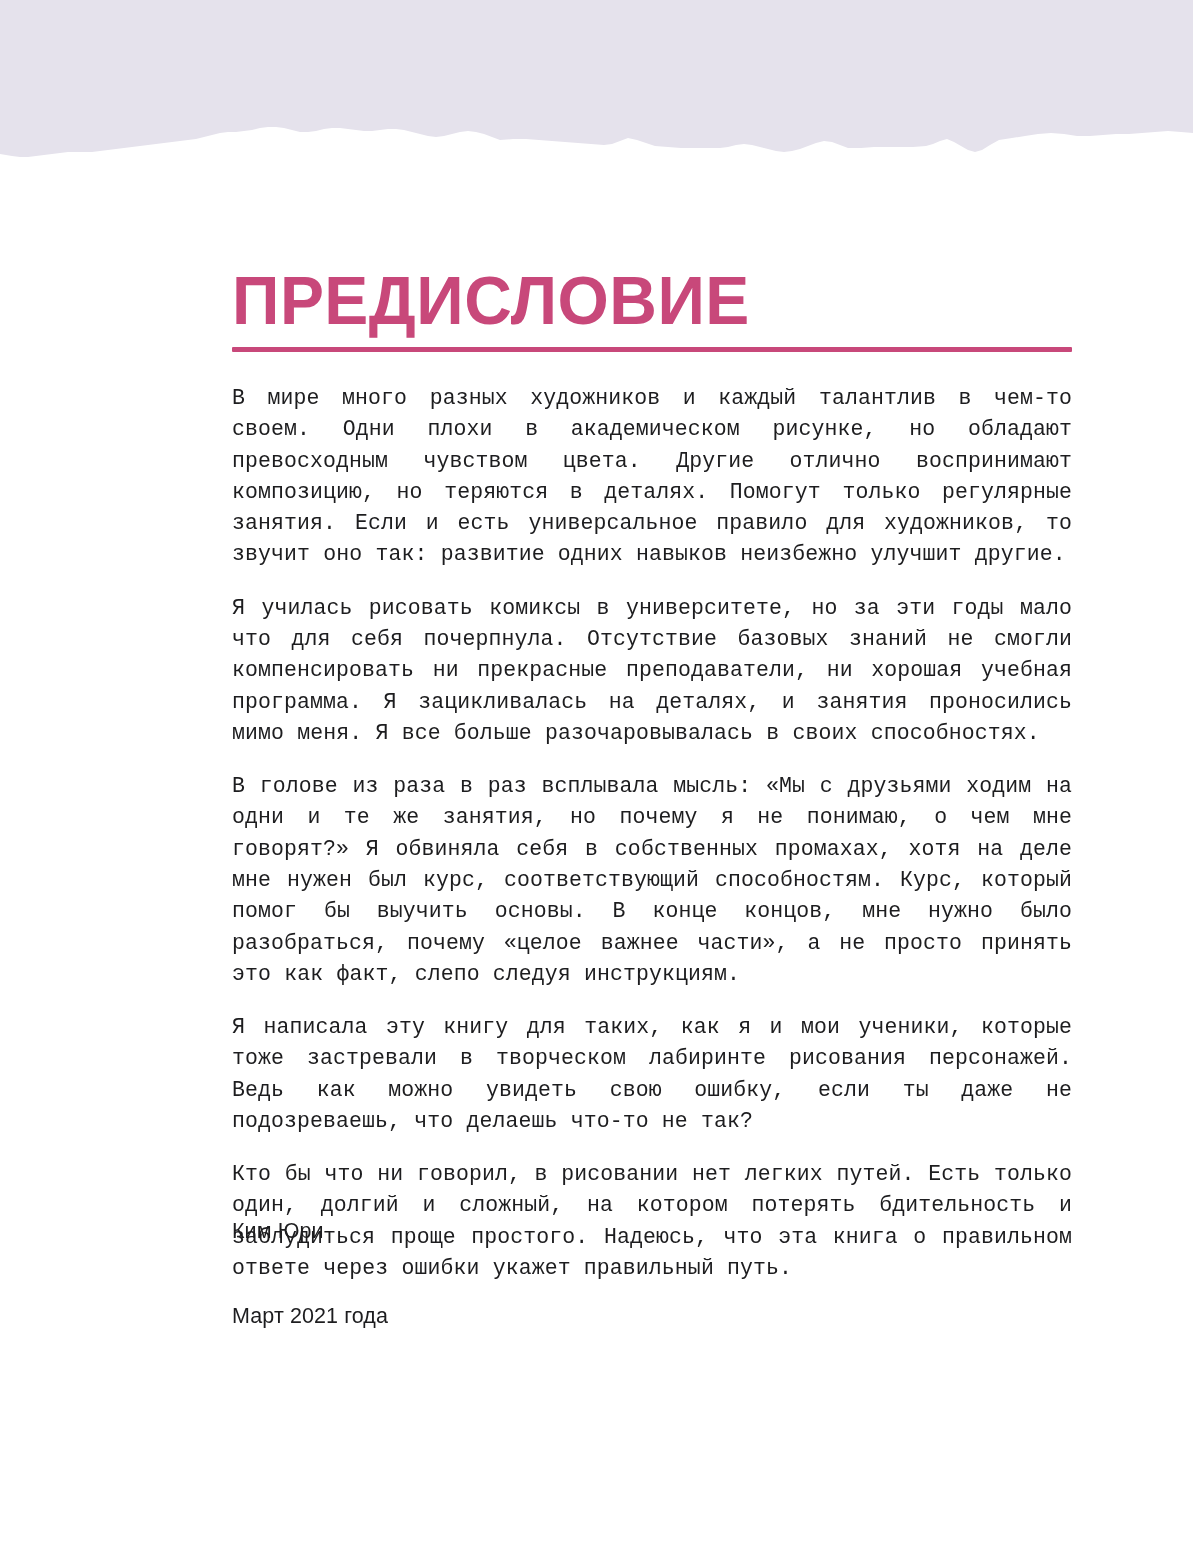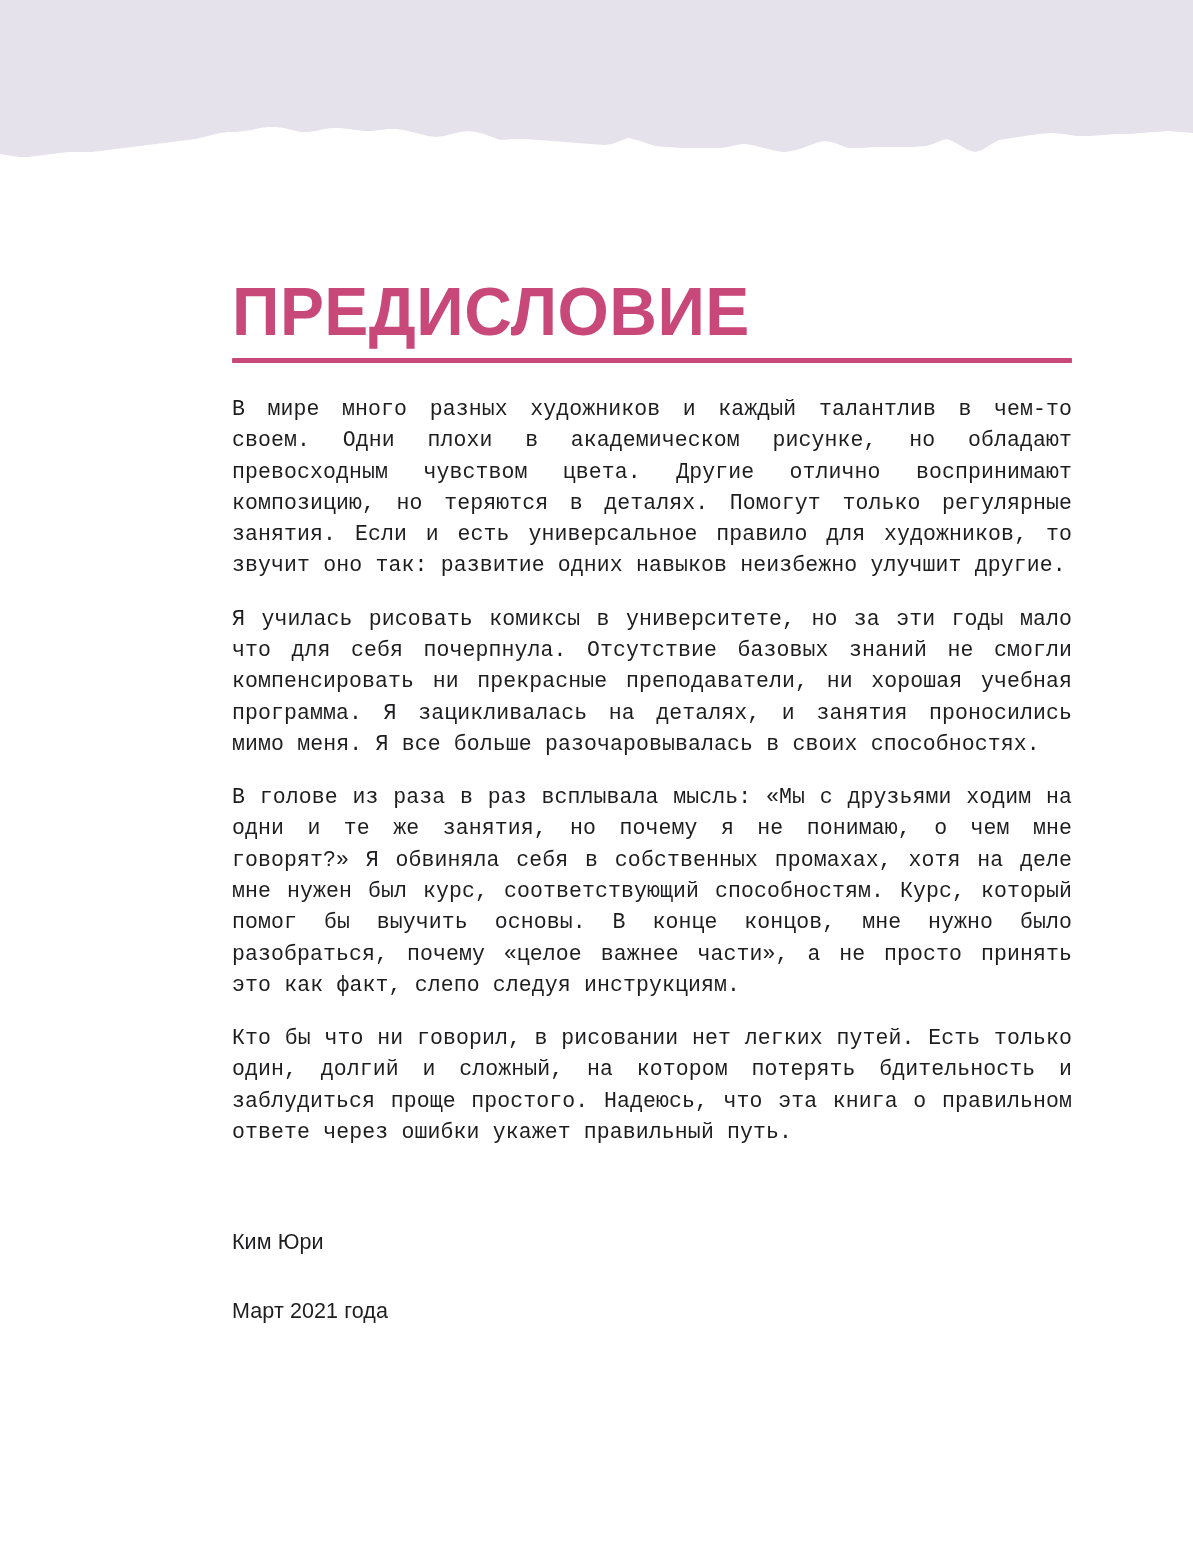--- a/index.html
+++ b/index.html
@@ -27,21 +27,21 @@
   }
   .torn-band svg {
     display: block;
     width: 1193px;
     height: 170px;
   }
 
   
   .page {
     position: absolute;
-    top: 16px;
+    top: 5px;
     left: 0;
     width: 1193px;
     height: 1442px;
     box-sizing: border-box;
     padding: 0 121px 0 232px;
   }
 
   .title-block {
     position: absolute;
     left: 232px;
@@ -104,21 +104,21 @@
     width: 840px;
     text-align: left;
   }
   .signature .sig-line {
     font-size: 21.5px;
     line-height: 1.45;
     color: #1d1d1f;
     letter-spacing: 0.1px;
   }
   .signature .sig-date {
-    margin-top: 38px;
+    margin-top: 54px;
   }
 </style>
 </head>
 <body>
 
 <div class="torn-band">
   <svg viewBox="0 0 1193 170" preserveAspectRatio="none">
     <path fill="#E5E2EC" d="M0,0 L1193,0 L1193,133 L1181,132 L1168,131 L1155,132 L1142,133
              L1129,134 L1116,134 L1103,135 L1090,136 L1077,136 L1064,134
              L1051,133 L1038,134 L1025,136 L1012,138 L999,140 L990,145
@@ -148,20 +148,21 @@
 
   <div class="title-block">
     <h1 class="page-title">ПРЕДИСЛОВИЕ</h1>
     <div class="title-rule"></div>
   </div>
 
   <div class="body-copy">
     <p>В мире много разных художников и каждый талантлив в чем-то своем. Одни плохи в академическом рисунке, но обладают превосходным чувством цвета. Другие отлично воспринимают композицию, но теряются в деталях. Помогут только регулярные занятия. Если и есть универсальное правило для художников, то звучит оно так: развитие одних навыков неизбежно улучшит другие.</p>
     <p>Я училась рисовать комиксы в университете, но за эти годы мало что для себя почерпнула. Отсутствие базовых знаний не смогли компенсировать ни прекрасные преподаватели, ни хорошая учебная программа. Я зацикливалась на деталях, и занятия проносились мимо меня. Я все больше разочаровывалась в своих способностях.</p>
     <p>В голове из раза в раз всплывала мысль: «Мы с друзьями ходим на одни и те же занятия, но почему я не понимаю, о чем мне говорят?» Я обвиняла себя в собственных промахах, хотя на деле мне нужен был курс, соответствующий способностям. Курс, который помог бы выучить основы. В конце концов, мне нужно было разобраться, почему «целое важнее части», а не просто принять это как факт, слепо следуя инструкциям.</p>
+    <p>Я написала эту книгу для таких, как я и мои ученики, которые тоже застревали в творческом лабиринте рисования персонажей. Ведь как можно увидеть свою ошибку, если ты даже не подозреваешь, что делаешь что-то не так?</p>
     <p>Кто бы что ни говорил, в рисовании нет легких путей. Есть только один, долгий и сложный, на котором потерять бдительность и заблудиться проще простого. Надеюсь, что эта книга о правильном ответе через ошибки укажет правильный путь.</p>
   </div>
 
   <div class="signature">
     <div class="sig-line sig-author">Ким Юри</div>
     <div class="sig-line sig-date">Март 2021 года</div>
   </div>
 
 </div>
 

